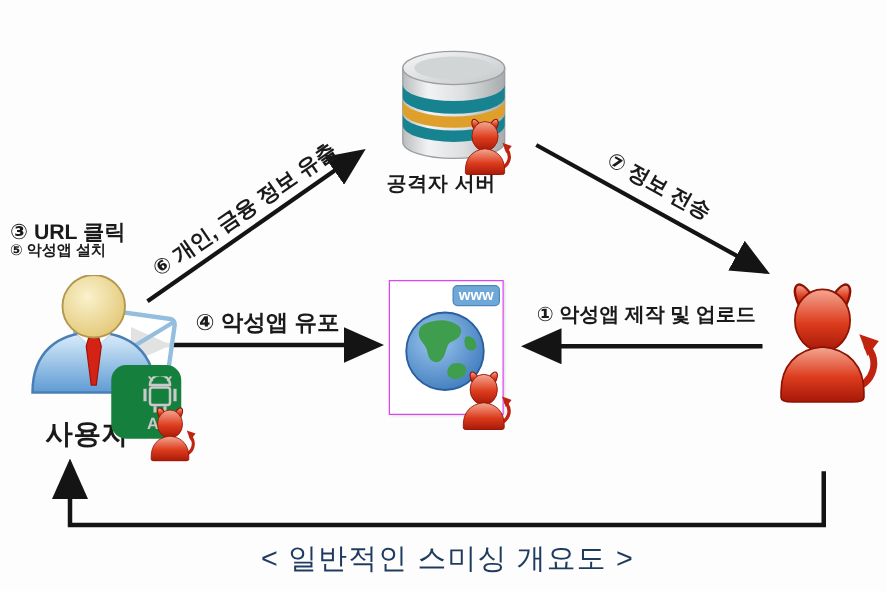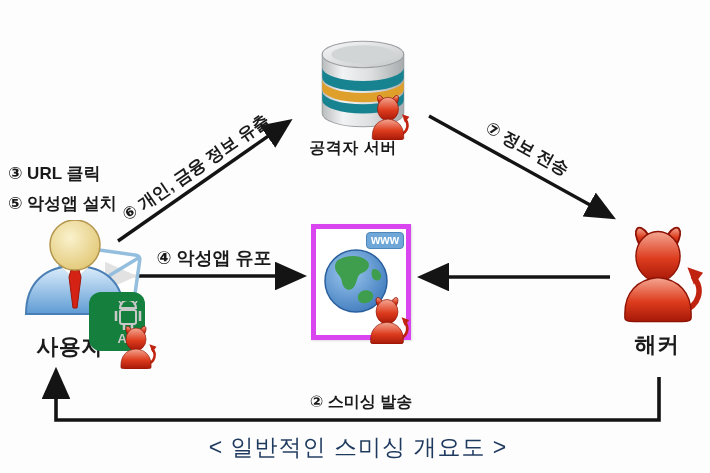--- a/index.html
+++ b/index.html
@@ -28,21 +28,21 @@
     padding:0 4px;line-height:15px;z-index:4;
   }
   .apk-badge{
     position:absolute;left:89px;top:292px;width:56px;height:59px;
     background:#15803d;border-radius:12px;z-index:4;
     display:flex;flex-direction:column;align-items:flex-end;justify-content:flex-end;
   }
   .apk-text{color:#c9c9c9;font-size:13px;font-weight:bold;line-height:1;margin:0 0 6px -10px;}
   .doc-page{
     position:absolute;left:311px;top:224px;width:90px;height:106px;
-    background:#ffffff;border:5px solid #d946ef;box-shadow:1px 1px 2px rgba(0,0,0,0.12);
+    background:#ffffff;border:1px solid #d946ef;box-shadow:1px 1px 2px rgba(0,0,0,0.12);
     z-index:2;
   }
 </style>
 </head>
 <body>
 
 <div class="canvas">
 
   <svg width="0" height="0" style="position:absolute" aria-hidden="true">
     <defs>
@@ -106,21 +106,20 @@
     <ellipse cx="50" cy="20" rx="31" ry="9" fill="#d2d5d6"></ellipse>
   </svg>
   <svg class="node-icon" style="left:366px;top:92px;z-index:3" width="44" height="48" viewBox="0 0 100 110">
     <use href="#devilShape"></use>
   </svg>
   <div class="lbl node-lbl abs" style="left:283px;top:139px;width:140px">공격자 서버</div>
 
   <svg class="node-icon" style="left:612px;top:218px" width="92" height="106" viewBox="0 0 100 110">
     <use href="#devilShape"></use>
   </svg>
-  <div class="lbl node-lbl abs" style="left:607px;top:332px;width:100px;font-size:22px">해커</div>
 
   <div class="doc-page">
     <span class="www-badge">www</span>
   </div>
   <svg class="node-icon" style="left:322px;top:247px;z-index:3" width="68" height="68" viewBox="0 0 68 68">
     <circle cx="34" cy="34" r="31" fill="url(#globeGrad)" stroke="#2a5f9e" stroke-width="1.5"></circle>
     <path d="M18,12 C26,8 38,8 44,13 C50,17 46,24 40,26 C34,28 36,36 31,41 C27,45 21,42 20,35 C19,28 13,26 13,20 C13,16 15,13 18,12 Z" fill="#3f9e4d"></path>
     <path d="M40,44 C46,42 52,45 51,50 C50,55 43,58 38,55 C34,52 36,46 40,44 Z" fill="#3f9e4d"></path>
     <path d="M52,22 C57,22 60,27 59,31 C57,35 51,34 50,29 C49,25 50,22 52,22 Z" fill="#3f9e4d"></path>
   </svg>
@@ -150,27 +149,27 @@
       <line x1="13" y1="24" x2="13" y2="29" stroke="#c9c9c9" stroke-width="2.5"></line>
       <line x1="21" y1="24" x2="21" y2="29" stroke="#c9c9c9" stroke-width="2.5"></line>
     </svg>
     <span class="apk-text">APK</span>
   </div>
   <svg class="node-icon" style="left:112px;top:323px;z-index:5" width="48" height="46" viewBox="0 0 100 110">
     <use href="#devilShape"></use>
   </svg>
   <div class="lbl node-lbl abs" style="left:10px;top:334px;width:120px;font-size:22px">사용자</div>
 
-  <div class="lbl step-lbl abs" style="left:8px;top:164px;font-size:17px;text-align:left">③ URL 클릭</div>
-  <div class="lbl step-lbl abs" style="left:8px;top:194px;font-size:17px;text-align:left">⑤ 악성앱 설치</div>
+  <div class="lbl step-lbl abs" style="left:8px;top:176px;font-size:17px;text-align:left">③ URL 클릭</div>
+  <div class="lbl step-lbl abs" style="left:8px;top:194px;font-size:12px;text-align:left">⑤ 악성앱 설치</div>
 
   <div class="lbl step-lbl rot abs" style="left:196px;top:168px;transform:translate(-50%,-50%) rotate(-34.5deg);font-size:17px">⑥ 개인, 금융 정보 유출</div>
 
   <div class="lbl step-lbl rot abs" style="left:527px;top:149px;transform:translate(-50%,-50%) rotate(29deg);font-size:17px">⑦ 정보 전송</div>
 
   <div class="lbl step-lbl abs" style="left:214px;top:258px;transform:translate(-50%,-50%);font-size:18px">④ 악성앱 유포</div>
 
+  <div class="lbl step-lbl abs" style="left:517px;top:253px;transform:translate(-50%,-50%);font-size:16px">① 악성앱 제작 및 업로드</div>
 
-  <div class="lbl step-lbl abs" style="left:361px;top:402px;transform:translate(-50%,-50%);font-size:16px">② 스미싱 발송</div>
 
   <div class="lbl title-lbl abs" style="left:358px;top:447px;transform:translate(-50%,-50%)">&lt; 일반적인 스미싱 개요도 &gt;</div>
 
 </div>
 
 </body></html>

